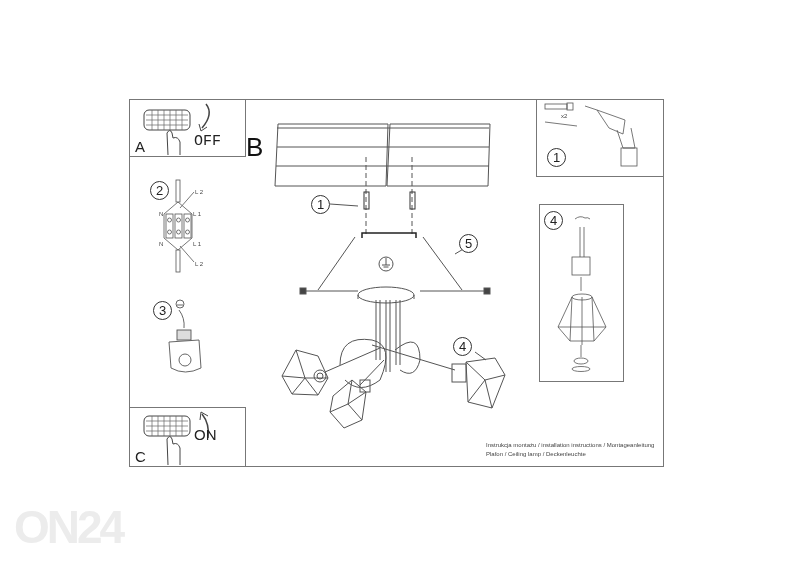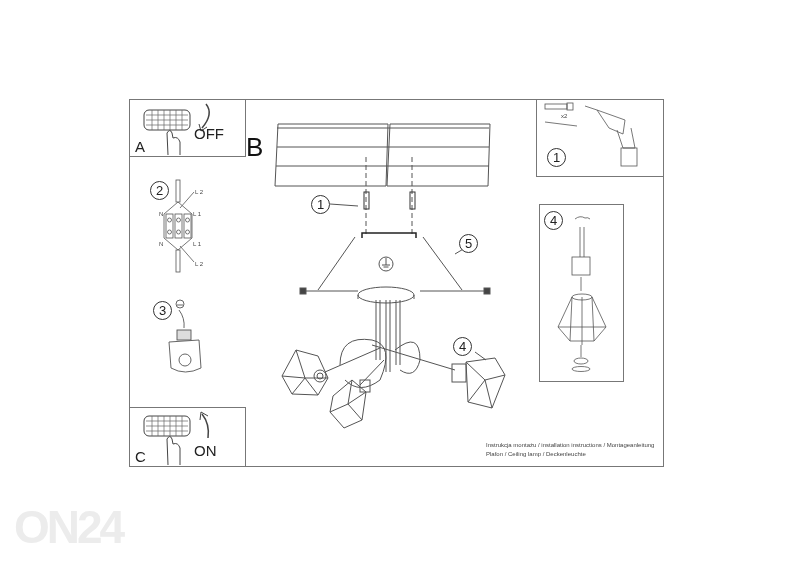--- a/index.html
+++ b/index.html
@@ -30,21 +30,21 @@
         <line x1="34" y1="10" x2="34" y2="30"></line>
         <line x1="40" y1="10" x2="40" y2="30"></line>
         <line x1="46" y1="10" x2="46" y2="30"></line>
         <line x1="52" y1="10" x2="52" y2="30"></line>
     </g>
     <path d="M38 55 L37 33 Q40 28 42 33 L43 38 Q48 36 50 42 L50 55" fill="#fff" stroke="#444"></path>
     <path d="M76 4 Q84 14 72 28" fill="none" stroke="#444" stroke-width="1.5"></path>
     <path d="M69 24 L71 31 L77 27" fill="none" stroke="#444"></path>
   </svg>
   <span class="lbl" style="left:5px;top:38px;">A</span>
-  <span class="lbl" style="left:64px;top:25px;">OFF</span>
+  <span class="lbl" style="left:64px;top:33px;font-family:Liberation Mono, monospace;">OFF</span>
 </div>
 
 <span class="big" style="left:246px;top:132px;">B</span>
 
 <svg width="792" height="566" style="left:0;top:0;">
   <g fill="none" stroke="#555" stroke-width="1">
     <path d="M278 124 L388 124 L386 186 L275 186 Z"></path>
     <path d="M390 124 L490 124 L488 186 L387 186 Z"></path>
     <line x1="277" y1="128" x2="489" y2="128"></line>
     <line x1="277" y1="147" x2="489" y2="147"></line>
@@ -153,21 +153,21 @@
         <line x1="34" y1="8" x2="34" y2="28"></line>
         <line x1="40" y1="8" x2="40" y2="28"></line>
         <line x1="46" y1="8" x2="46" y2="28"></line>
         <line x1="52" y1="8" x2="52" y2="28"></line>
     </g>
     <path d="M38 57 L37 31 Q40 26 42 31 L43 36 Q48 34 50 40 L50 57" fill="#fff" stroke="#444"></path>
     <path d="M78 30 Q80 16 72 6" fill="none" stroke="#444" stroke-width="1.5"></path>
     <path d="M70 12 L71 4 L78 8" fill="none" stroke="#444"></path>
   </svg>
   <span class="lbl" style="left:5px;top:40px;">C</span>
-  <span class="lbl" style="left:64px;top:34px;">ON</span>
+  <span class="lbl" style="left:64px;top:18px;">ON</span>
 </div>
 
 <div class="panel" style="left:536px;top:99px;width:128px;height:78px;">
   <svg width="128" height="78" style="left:0;top:0;">
     <g fill="none" stroke="#555" stroke-width="0.8">
       <rect x="8" y="4" width="22" height="5"></rect>
         <rect x="30" y="3" width="6" height="7"></rect>
       <line x1="8" y1="22" x2="40" y2="26"></line>
       <path d="M60 10 L88 20 L86 34 L72 28 Z"></path>
       <path d="M80 30 L86 48 L98 48 L94 28"></path>

